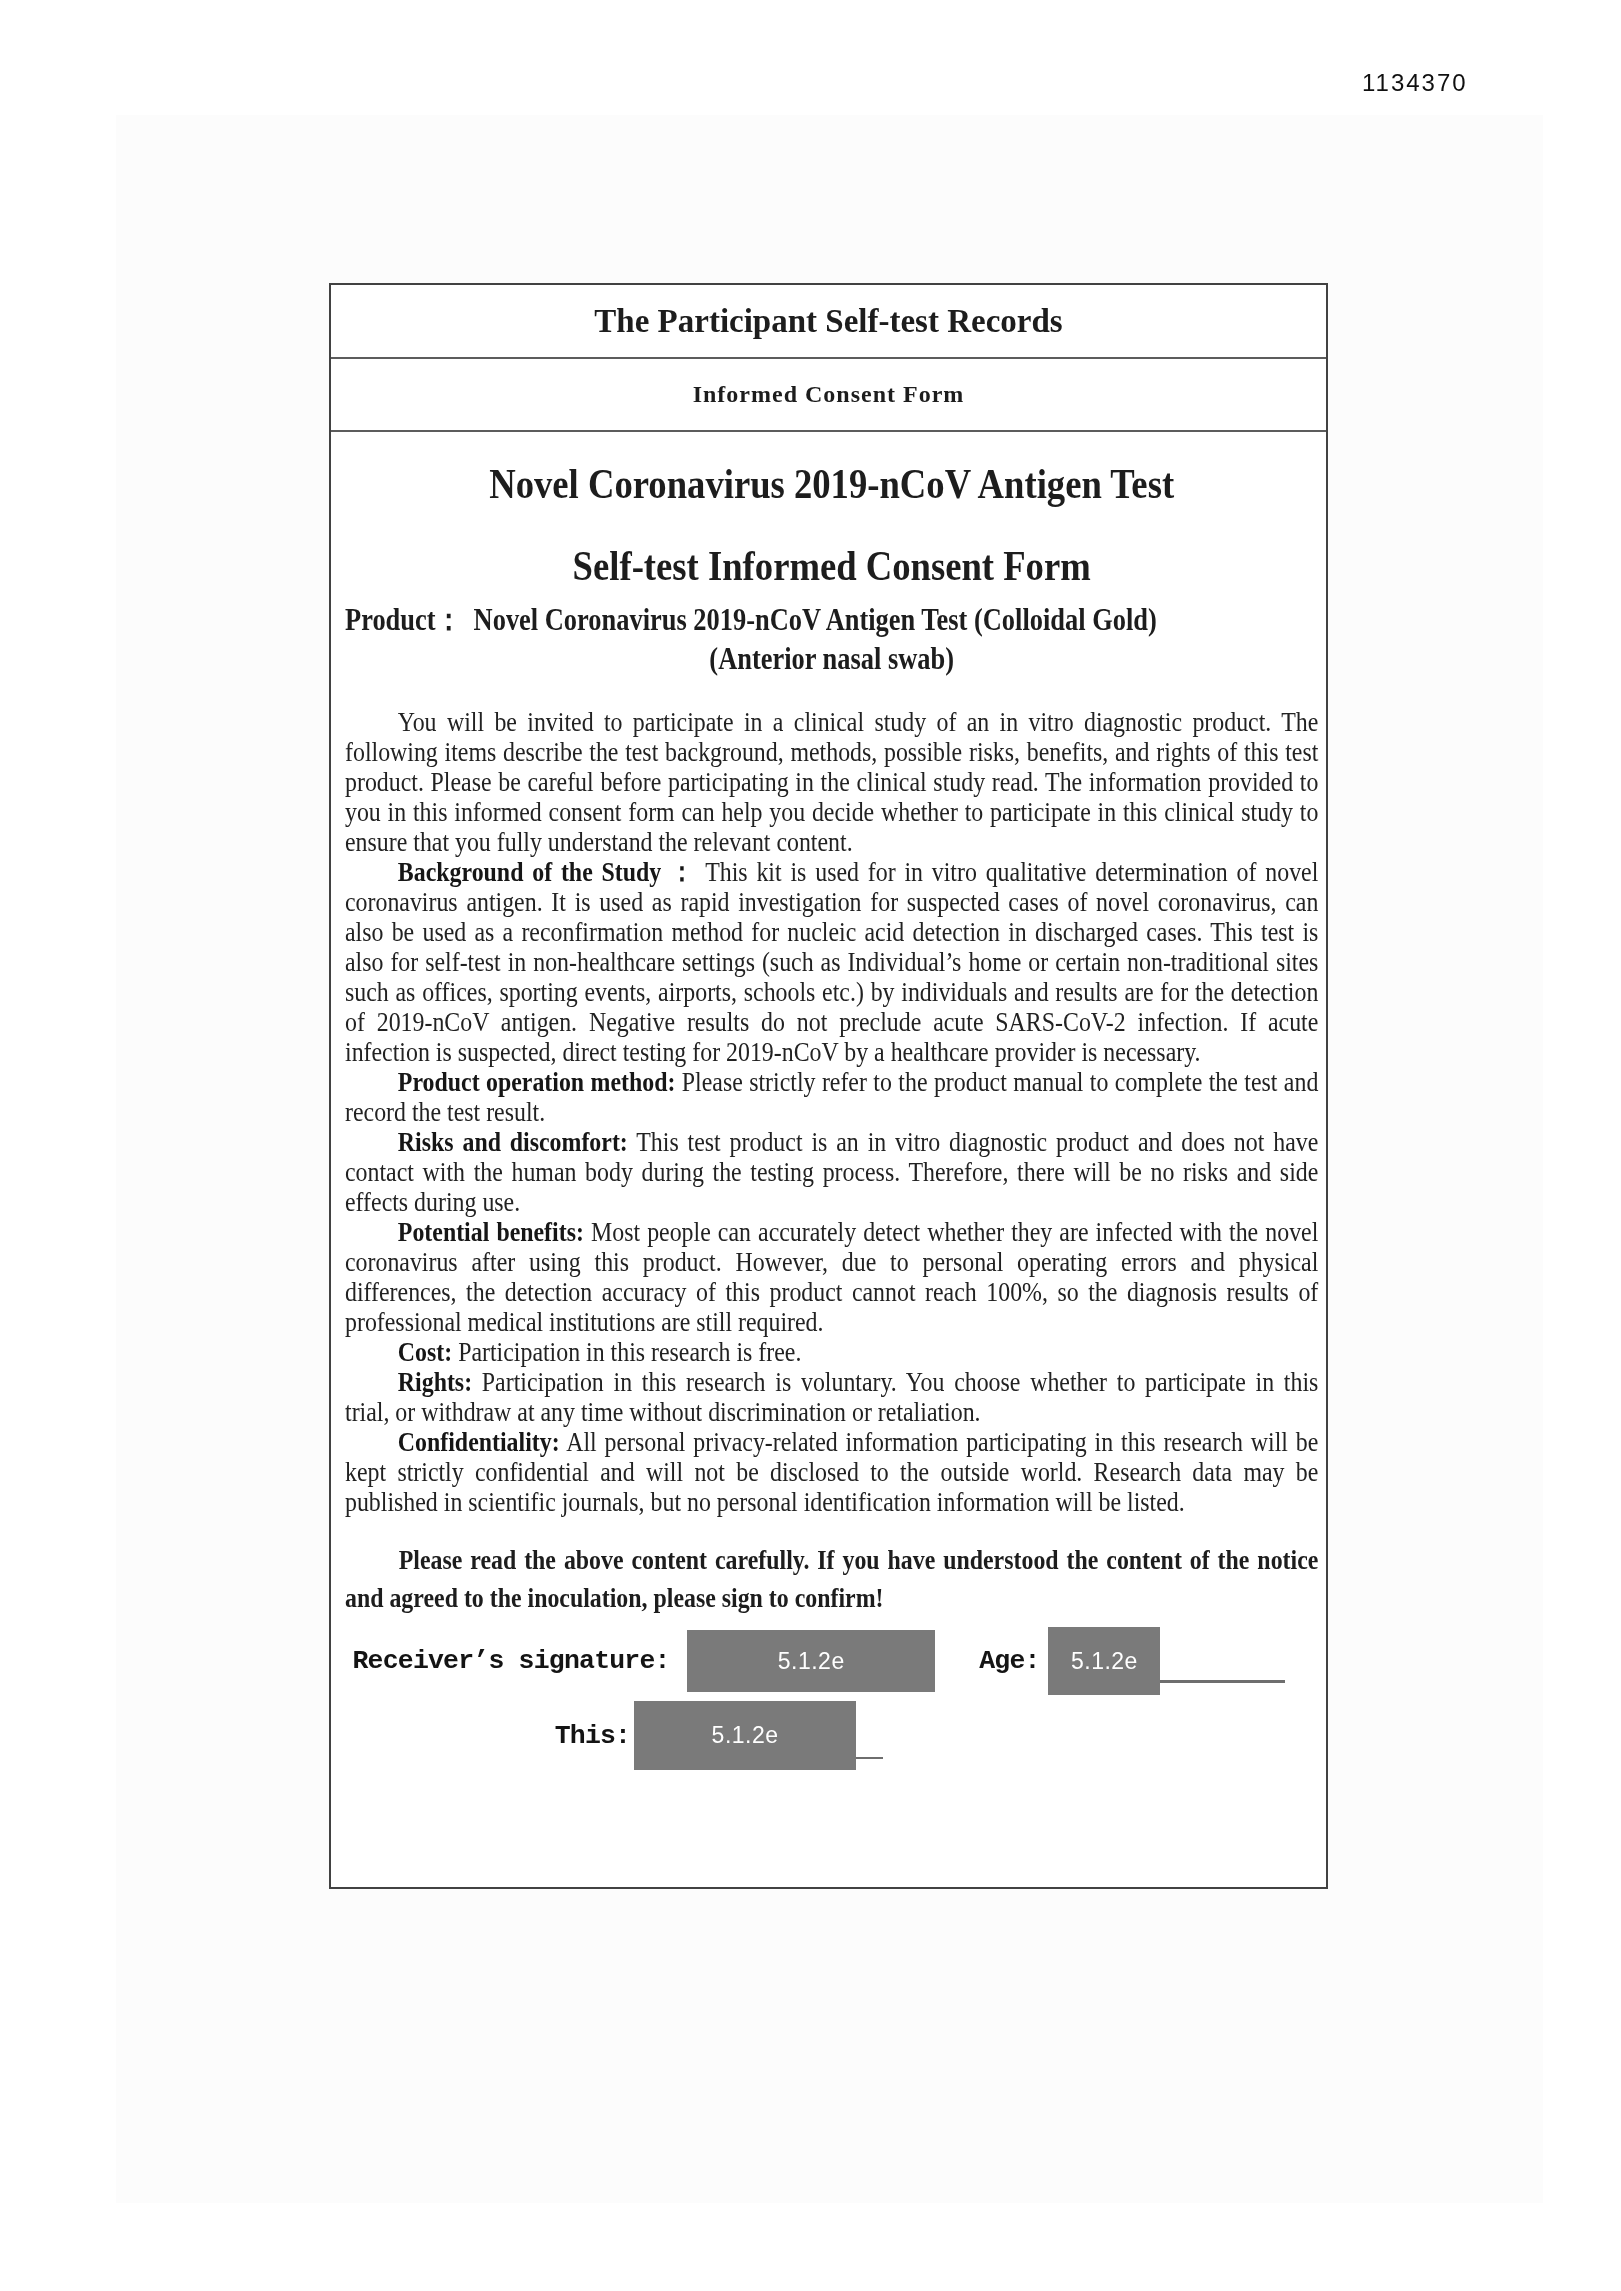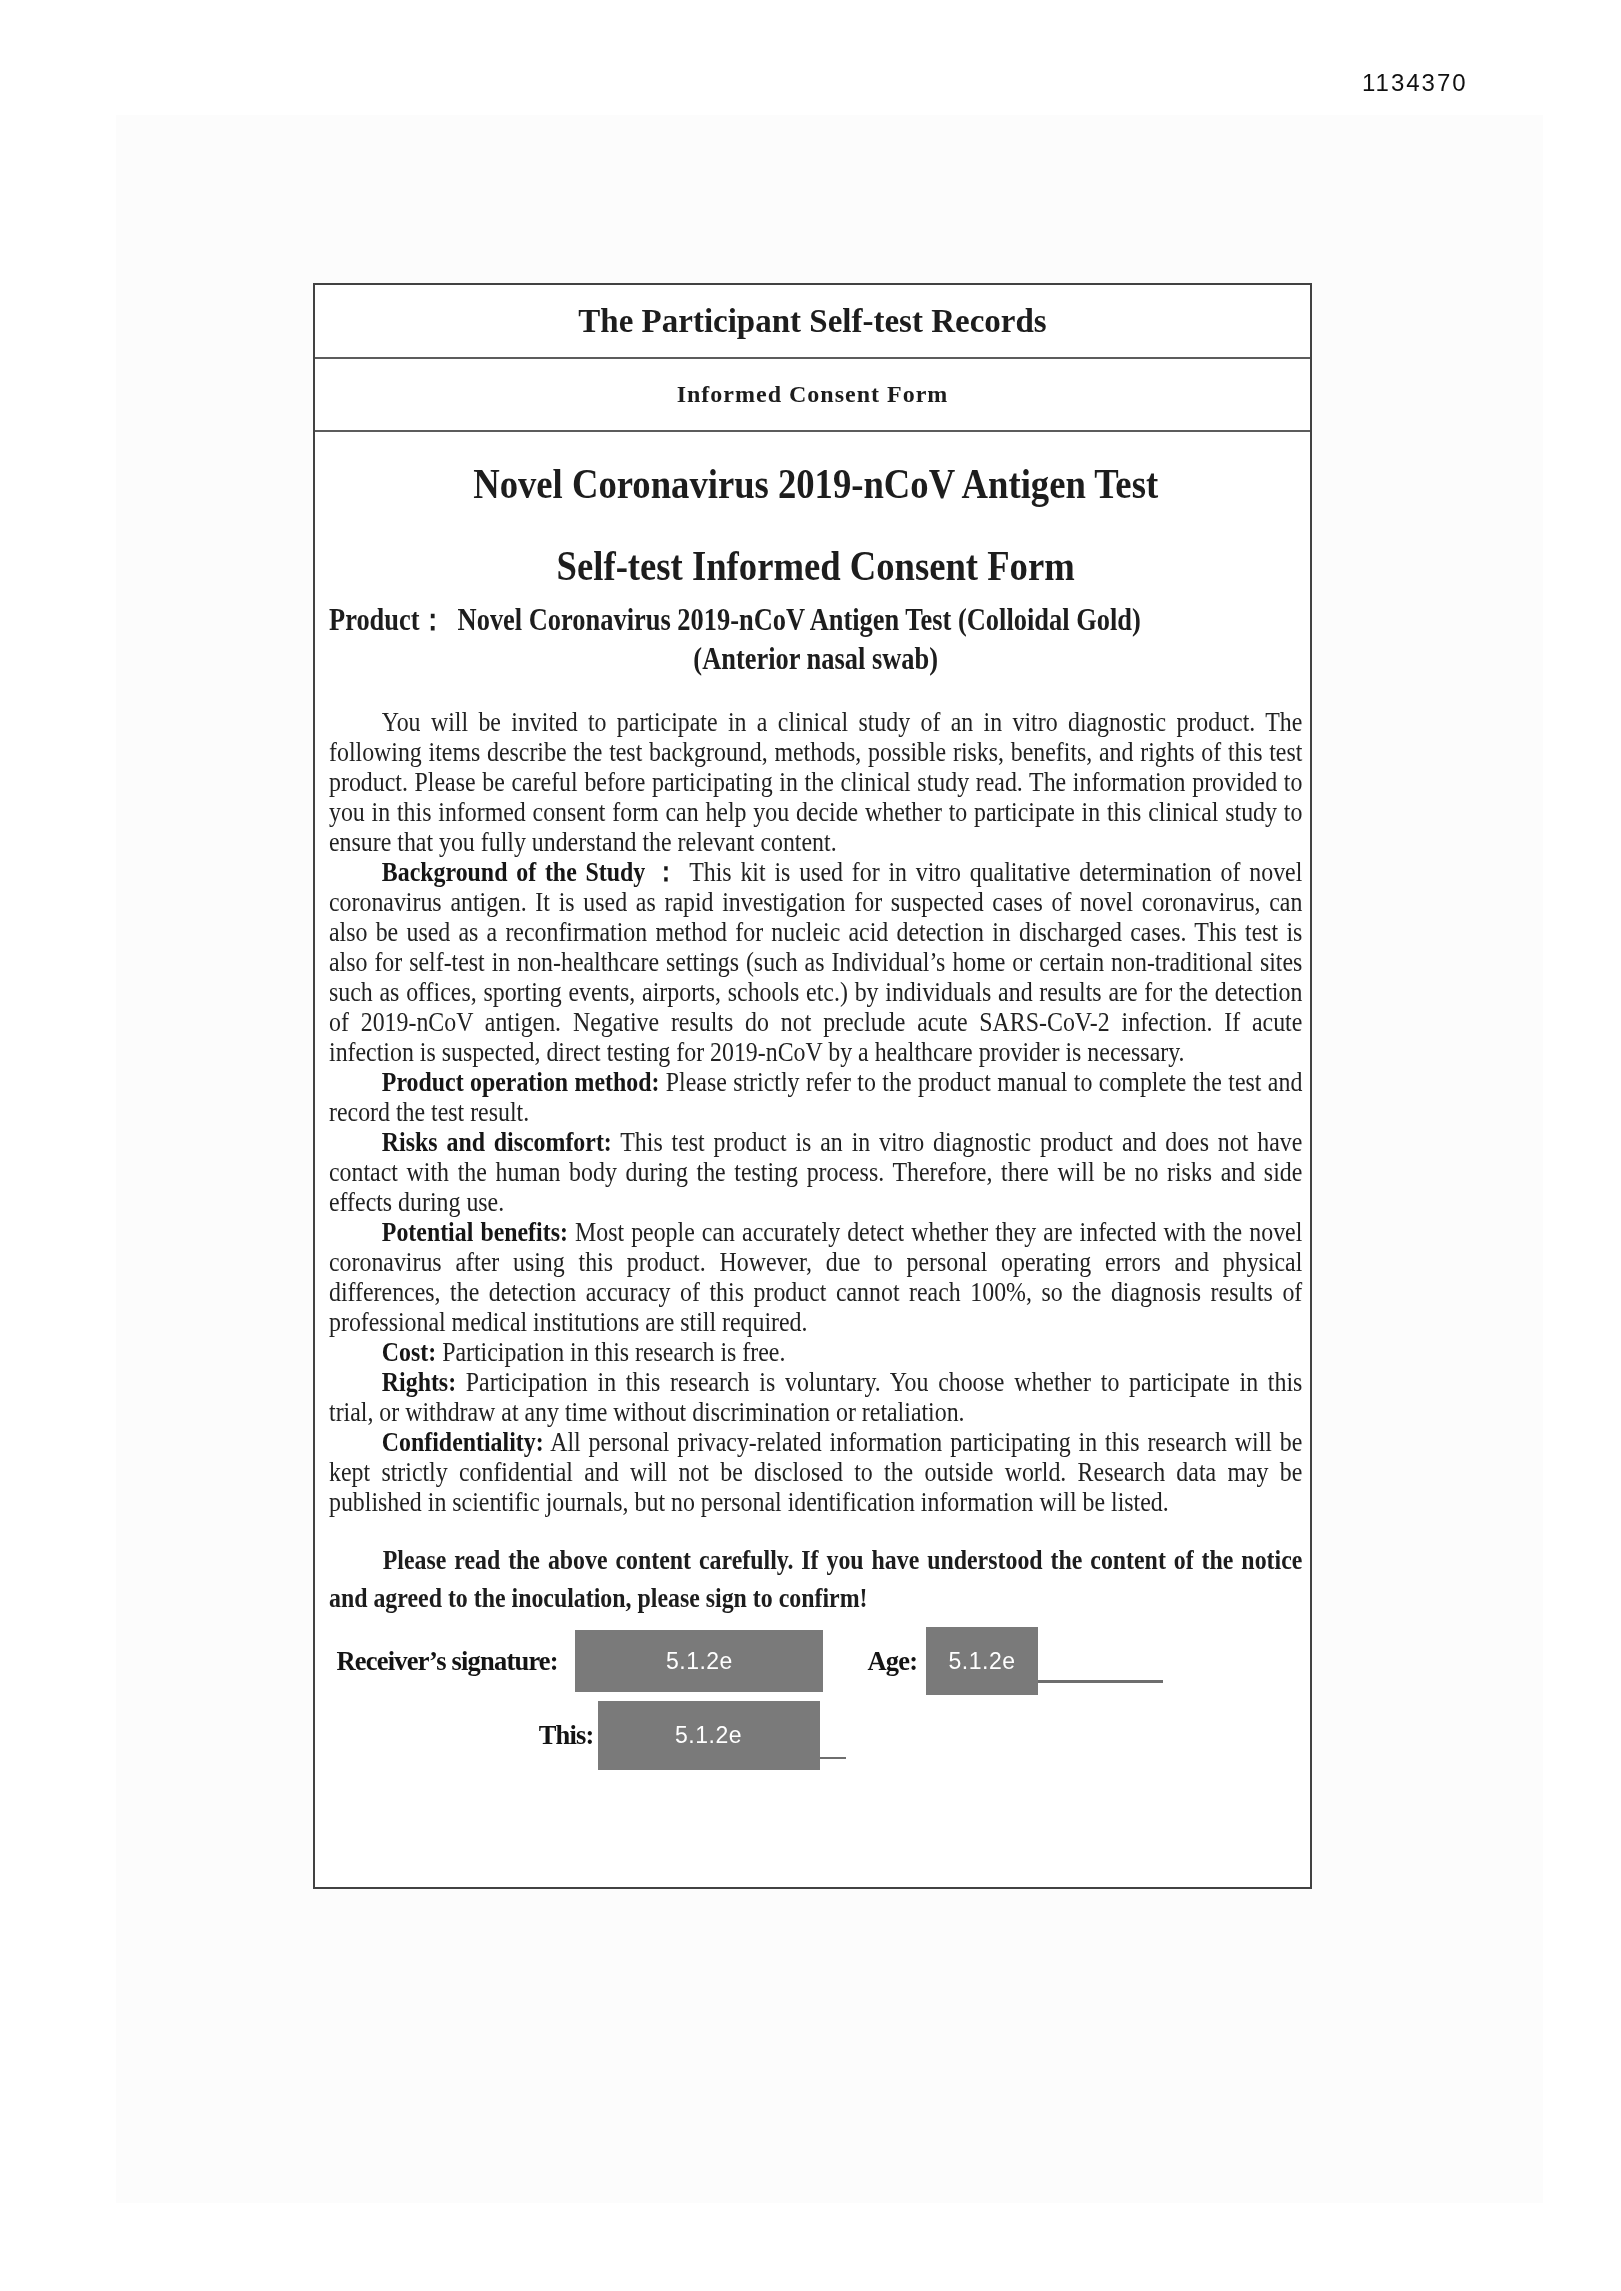--- a/index.html
+++ b/index.html
@@ -14,21 +14,21 @@
   .scan-tint {
     position:absolute; left:116px; top:115px; width:1427px; height:2088px;
     background:#fcfcfc;
   }
   .page-number {
     position:absolute; top:69px; left:1362px;
     font-family:"Liberation Sans","DejaVu Sans",sans-serif;
     font-size:24px; letter-spacing:2px; color:#101010;
   }
   .form-table {
-    position:absolute; left:313px; top:283px;
+    position:absolute; left:329px; top:283px;
     width:999px; height:1606px;
     border:2px solid #424242;
     background:#ffffff;
   }
   .hrow {
     display:flex; align-items:center; justify-content:center;
     border-bottom:2px solid #5c5c5c;
     font-weight:bold;
   }
   .hrow1 { height:74px; font-size:33px; }
@@ -73,21 +73,21 @@
   .sig-row {
     display:flex; align-items:center;
     margin-top:9.8px; height:69px; padding-left:7.8px;
   }
   .date-row {
     display:flex; align-items:center;
     margin-top:5.9px; height:69px;
   }
   .sig-label {
     font-weight:bold; font-size:26.5px; letter-spacing:-0.8px;
-    white-space:nowrap; color:#141414;
+    white-space:nowrap; color:#141414;font-family:Liberation Mono, monospace;
   }
   .redact {
     display:flex; align-items:center; justify-content:center;
     color:#ffffff;
     font-family:"Liberation Sans","DejaVu Sans",sans-serif;
     font-size:23px; letter-spacing:0.5px;
   }
   .r-sig  { width:248px; height:62px; margin-left:17.6px; }
   .lbl-age{ margin-left:44px; }
   .r-age  { width:112px; height:68px; margin-left:8.8px; }

